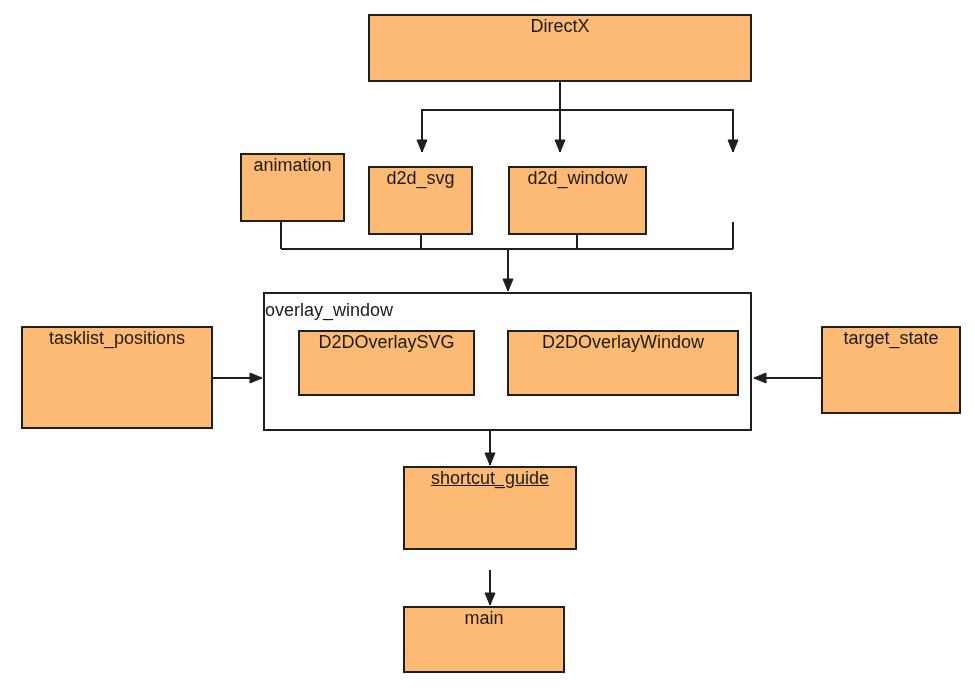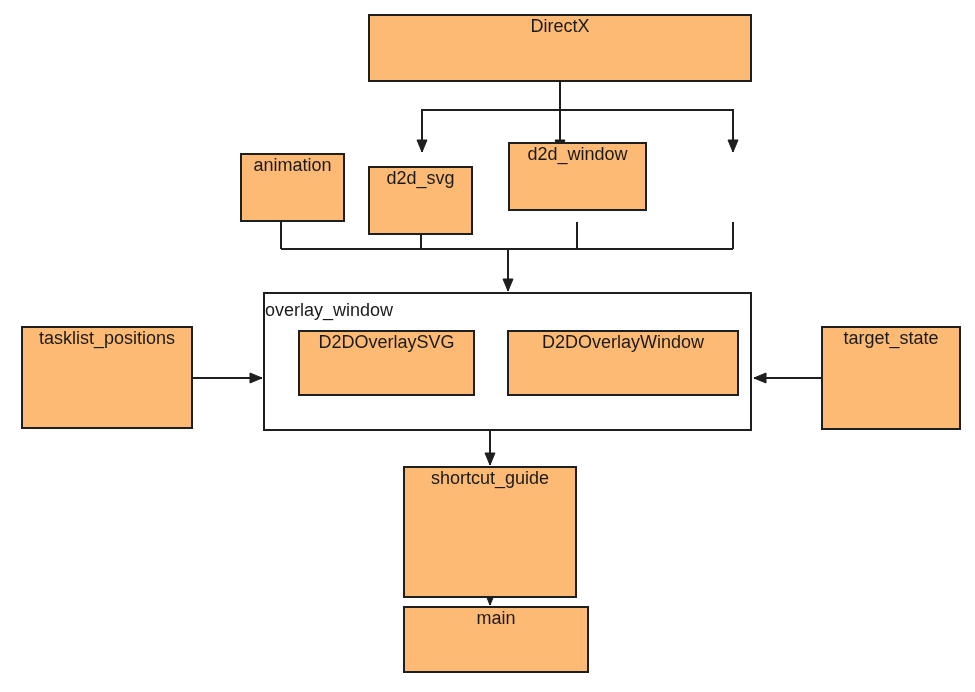--- a/index.html
+++ b/index.html
@@ -47,29 +47,29 @@
     position: absolute;
     left: 0;
     top: 6px;
     width: 100%;
     white-space: nowrap;
   }
   
   .n-directx        { left: 368px; top: 14px;  width: 384px; height: 68px; }
   .n-animation      { left: 240px; top: 153px; width: 105px; height: 69px; }
   .n-d2d-svg        { left: 368px; top: 146px; width: 105px; height: 69px; margin-top: 20px; }
-  .n-d2d-window     { left: 508px; top: 142px; width: 139px; height: 69px; }
+  .n-d2d-window     { left: 508px; top: 166px; width: 139px; height: 69px; }
   .n-d2d-text       { left: 681px; top: 153px; width: 106px; height: 69px; }
   .n-overlay        { left: 263px; top: 292px; width: 489px; height: 139px; }
   .n-overlay-svg    { left: 298px; top: 330px; width: 177px; height: 66px; }
   .n-overlay-window { left: 507px; top: 330px; width: 232px; height: 66px; }
-  .n-tasklist       { left: 21px;  top: 326px; width: 172px; height: 103px; }
-  .n-target         { left: 821px; top: 326px; width: 140px; height: 104px; }
-  .n-shortcut       { left: 403px; top: 466px; width: 174px; height: 132px; }
-  .n-main           { left: 403px; top: 606px; width: 186px; height: 67px; }
+  .n-tasklist       { left: 21px;  top: 326px; width: 192px; height: 103px; }
+  .n-target         { left: 821px; top: 326px; width: 140px; height: 88px; }
+  .n-shortcut       { left: 403px; top: 466px; width: 174px; height: 84px; text-decoration: underline; }
+  .n-main           { left: 403px; top: 606px; width: 162px; height: 67px; }
 </style>
 </head>
 <body>
 
 <div class="canvas">
 
   <svg class="edges" viewBox="0 0 975 692" xmlns="http://www.w3.org/2000/svg">
     <defs>
       <marker id="arrow" markerUnits="userSpaceOnUse" markerWidth="14" markerHeight="12" refX="13" refY="6" orient="auto">
         <path d="M1,1 L13,6 L1,11 Z" fill="#1f1f1f" stroke="#1f1f1f"></path>

